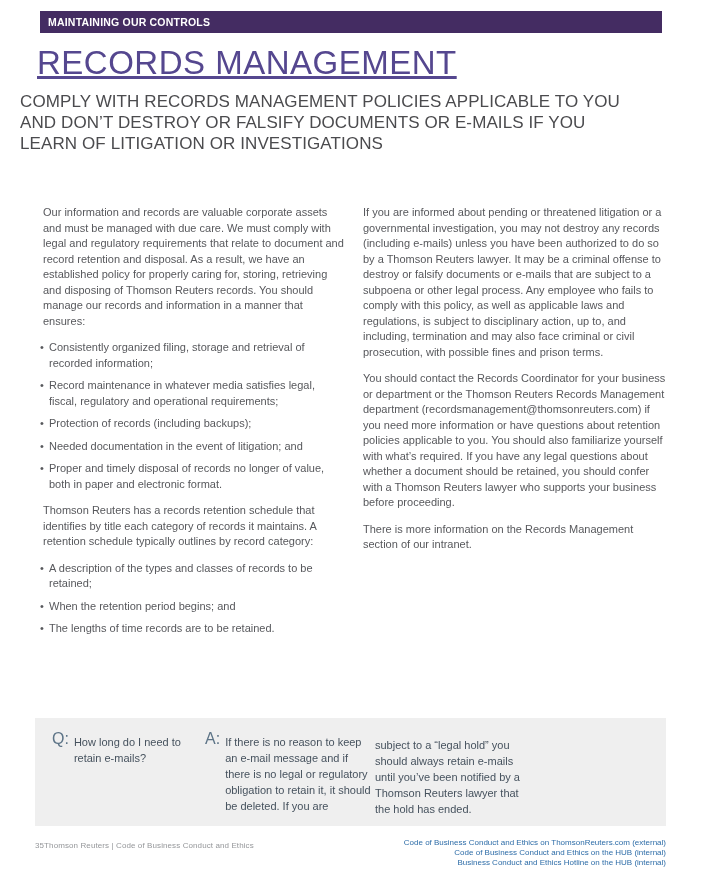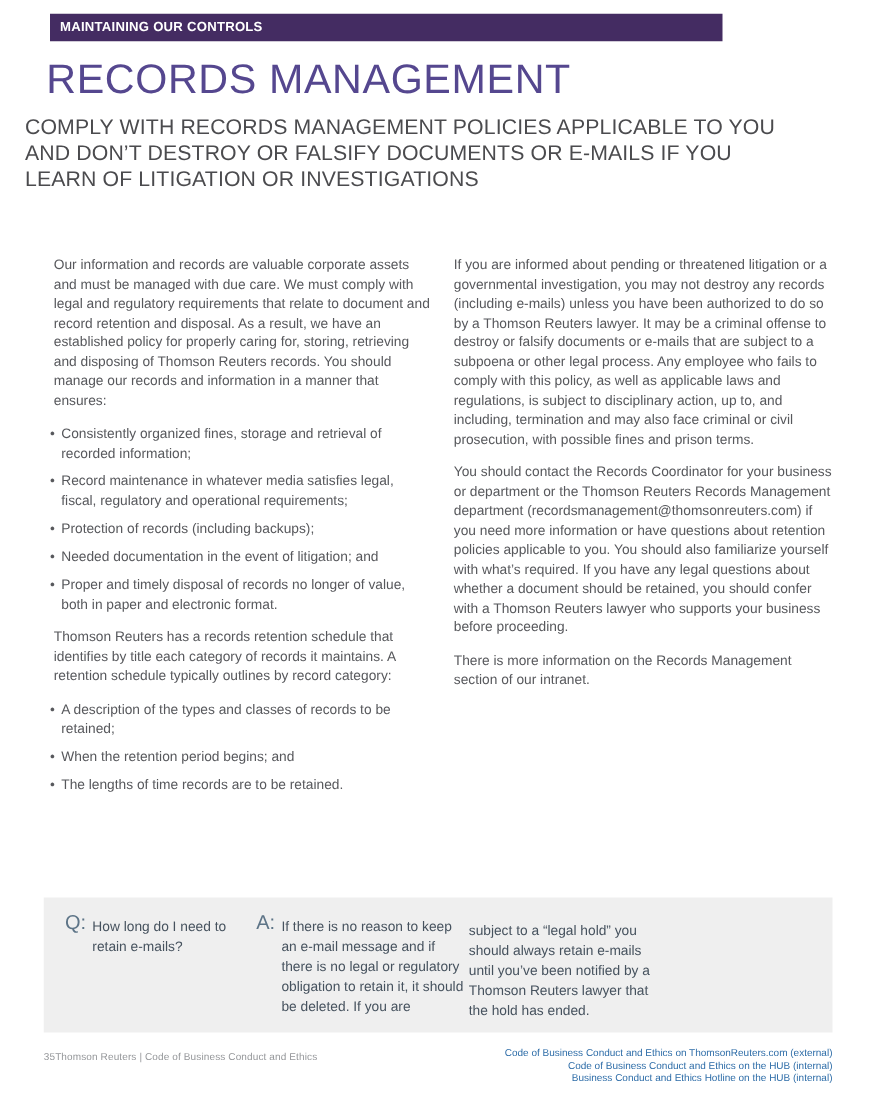--- a/index.html
+++ b/index.html
@@ -7,32 +7,33 @@
     width: 701px; height: 890px;
     background: #ffffff;
     font-family: "Liberation Sans", sans-serif;
     -webkit-font-smoothing: antialiased;
   }
   .page { position: relative; width: 701px; height: 890px; overflow: hidden; background:#fff; }
 
   
   .topbar {
     position: absolute; left: 40px; top: 11px;
-    width: 538px; height: 22px;
+    width: 622px; height: 22px;
     background: #442C62;
     display: flex; align-items: center;
     box-sizing: border-box; padding-left: 8px;
   }
   .topbar span {
     color: #ffffff; font-size: 10.5px; font-weight: bold; letter-spacing: 0.2px;
   }
   .page-title {
     position: absolute; left: 37px; top: 44px;
     font-size: 33px; font-weight: 400; letter-spacing: 0.5px;
     color: #55478F;
+    text-decoration: underline;
   }
   .page-subtitle {
     position: absolute; left: 20px; top: 91px; width: 622px;
     font-size: 17px; line-height: 21px; font-weight: 400;
     color: #4B4B4E; letter-spacing: 0.1px;
   }
 
   
   .columns {
     position: absolute; left: 40px; top: 205px; width: 626px;
@@ -93,21 +94,21 @@
 
   <div class="page-title">RECORDS MANAGEMENT</div>
 
   <div class="page-subtitle">COMPLY WITH RECORDS MANAGEMENT POLICIES APPLICABLE TO YOU AND DON’T DESTROY OR FALSIFY DOCUMENTS OR E-MAILS IF YOU LEARN OF LITIGATION OR INVESTIGATIONS</div>
 
   <div class="columns">
 
     <div class="col">
       <p>Our information and records are valuable corporate assets and must be managed with due care. We must comply with legal and regulatory requirements that relate to document and record retention and disposal. As a result, we have an established policy for properly caring for, storing, retrieving and disposing of Thomson Reuters records. You should manage our records and information in a manner that ensures:</p>
       <ul>
-        <li>Consistently organized fines, storage and retrieval of recorded information;</li>
+        <li>Consistently organized filing, storage and retrieval of recorded information;</li>
         <li>Record maintenance in whatever media satisfies legal, fiscal, regulatory and operational requirements;</li>
         <li>Protection of records (including backups);</li>
         <li>Needed documentation in the event of litigation; and</li>
         <li>Proper and timely disposal of records no longer of value, both in paper and electronic format.</li>
       </ul>
       <p>Thomson Reuters has a records retention schedule that identifies by title each category of records it maintains. A retention schedule typically outlines by record category:</p>
       <ul>
         <li>A description of the types and classes of records to be retained;</li>
         <li>When the retention period begins; and</li>
         <li>The lengths of time records are to be retained.</li>

